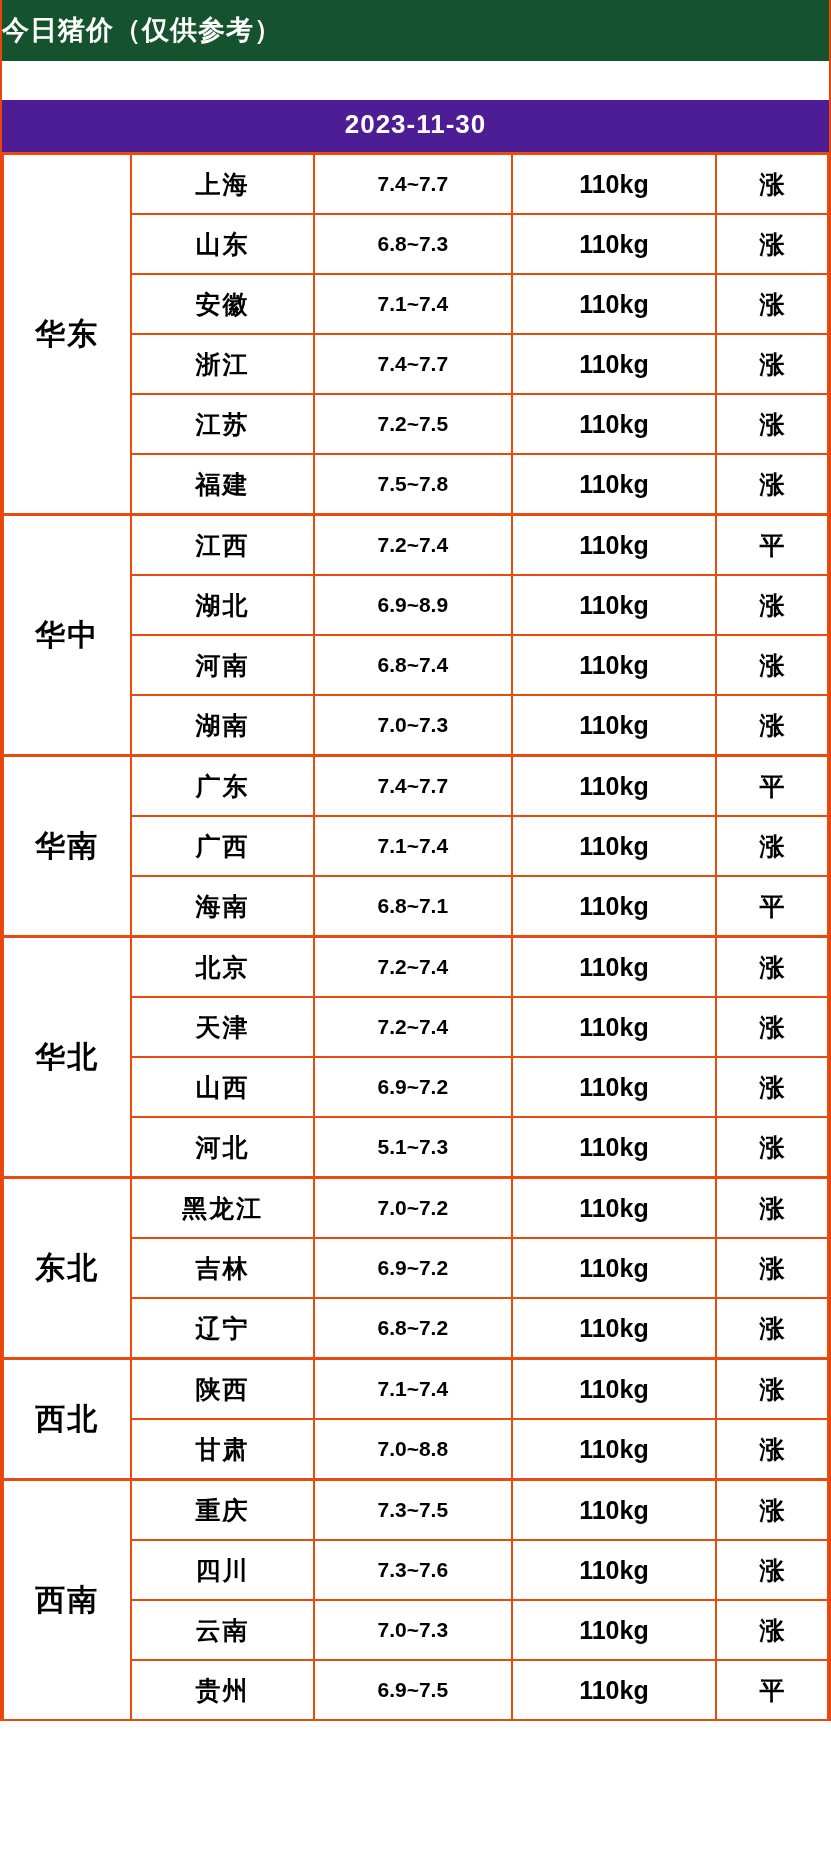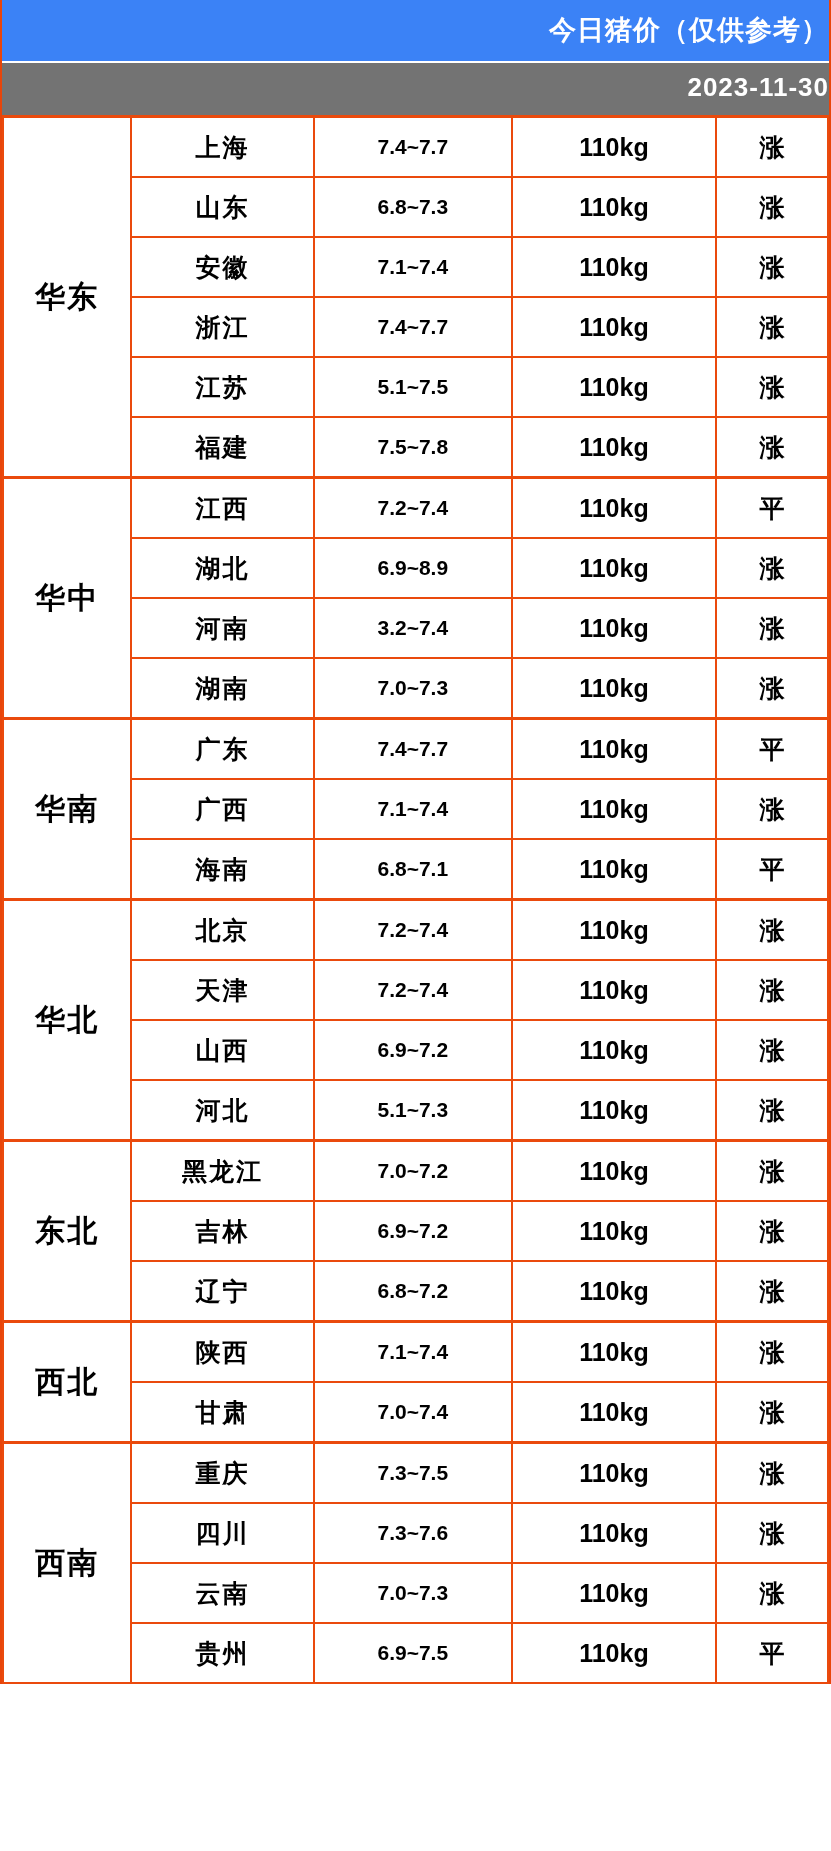--- a/index.html
+++ b/index.html
@@ -12,37 +12,38 @@
   }
   .sheet {
     width: 831px;
     box-sizing: border-box;
     background: #ffffff;
     border: 2px solid #e8450a;
     border-top: none;
     border-bottom: none;
   }
   .title-bar {
-    background: #3b82f6;
+    background: #14532d;
     color: #ffffff;
     font-weight: bold;
     font-size: 27px;
-    text-align: right;
+    text-align: left;
     padding: 12px 0 13px 0;
     letter-spacing: 1px;
   }
   .date-bar {
-    background: #737373;
+    background: #4c1d95;
     color: #ffffff;
     font-weight: bold;
     font-size: 26px;
-    text-align: right;
+    text-align: center;
     padding: 9px 0 12px 0;
     border-top: 2px solid #ffffff;
     letter-spacing: 1px;
+    margin-top: 37px;
   }
   table.price-table {
     width: 100%;
     border-collapse: collapse;
     table-layout: fixed;
   }
   table.price-table td {
     border: 2px solid #ea4a0d;
     text-align: center;
     font-weight: bold;
@@ -115,21 +116,21 @@
           <td class="trend-cell trend-up">涨</td>
         </tr>
         <tr>
           <td class="province-cell">浙江</td>
           <td class="price-cell">7.4~7.7</td>
           <td class="weight-cell">110kg</td>
           <td class="trend-cell trend-up">涨</td>
         </tr>
         <tr>
           <td class="province-cell">江苏</td>
-          <td class="price-cell">5.1~7.5</td>
+          <td class="price-cell">7.2~7.5</td>
           <td class="weight-cell">110kg</td>
           <td class="trend-cell trend-up">涨</td>
         </tr>
         <tr>
           <td class="province-cell">福建</td>
           <td class="price-cell">7.5~7.8</td>
           <td class="weight-cell">110kg</td>
           <td class="trend-cell trend-up">涨</td>
         </tr>
         <tr class="region-start">
@@ -140,21 +141,21 @@
           <td class="trend-cell trend-flat">平</td>
         </tr>
         <tr>
           <td class="province-cell">湖北</td>
           <td class="price-cell">6.9~8.9</td>
           <td class="weight-cell">110kg</td>
           <td class="trend-cell trend-up">涨</td>
         </tr>
         <tr>
           <td class="province-cell">河南</td>
-          <td class="price-cell">3.2~7.4</td>
+          <td class="price-cell">6.8~7.4</td>
           <td class="weight-cell">110kg</td>
           <td class="trend-cell trend-up">涨</td>
         </tr>
         <tr>
           <td class="province-cell">湖南</td>
           <td class="price-cell">7.0~7.3</td>
           <td class="weight-cell">110kg</td>
           <td class="trend-cell trend-up">涨</td>
         </tr>
         <tr class="region-start">
@@ -222,21 +223,21 @@
         </tr>
         <tr class="region-start">
           <td class="region-cell" rowspan="2">西北</td>
           <td class="province-cell">陕西</td>
           <td class="price-cell">7.1~7.4</td>
           <td class="weight-cell">110kg</td>
           <td class="trend-cell trend-up">涨</td>
         </tr>
         <tr>
           <td class="province-cell">甘肃</td>
-          <td class="price-cell">7.0~7.4</td>
+          <td class="price-cell">7.0~8.8</td>
           <td class="weight-cell">110kg</td>
           <td class="trend-cell trend-up">涨</td>
         </tr>
         <tr class="region-start">
           <td class="region-cell" rowspan="4">西南</td>
           <td class="province-cell">重庆</td>
           <td class="price-cell">7.3~7.5</td>
           <td class="weight-cell">110kg</td>
           <td class="trend-cell trend-up">涨</td>
         </tr>

